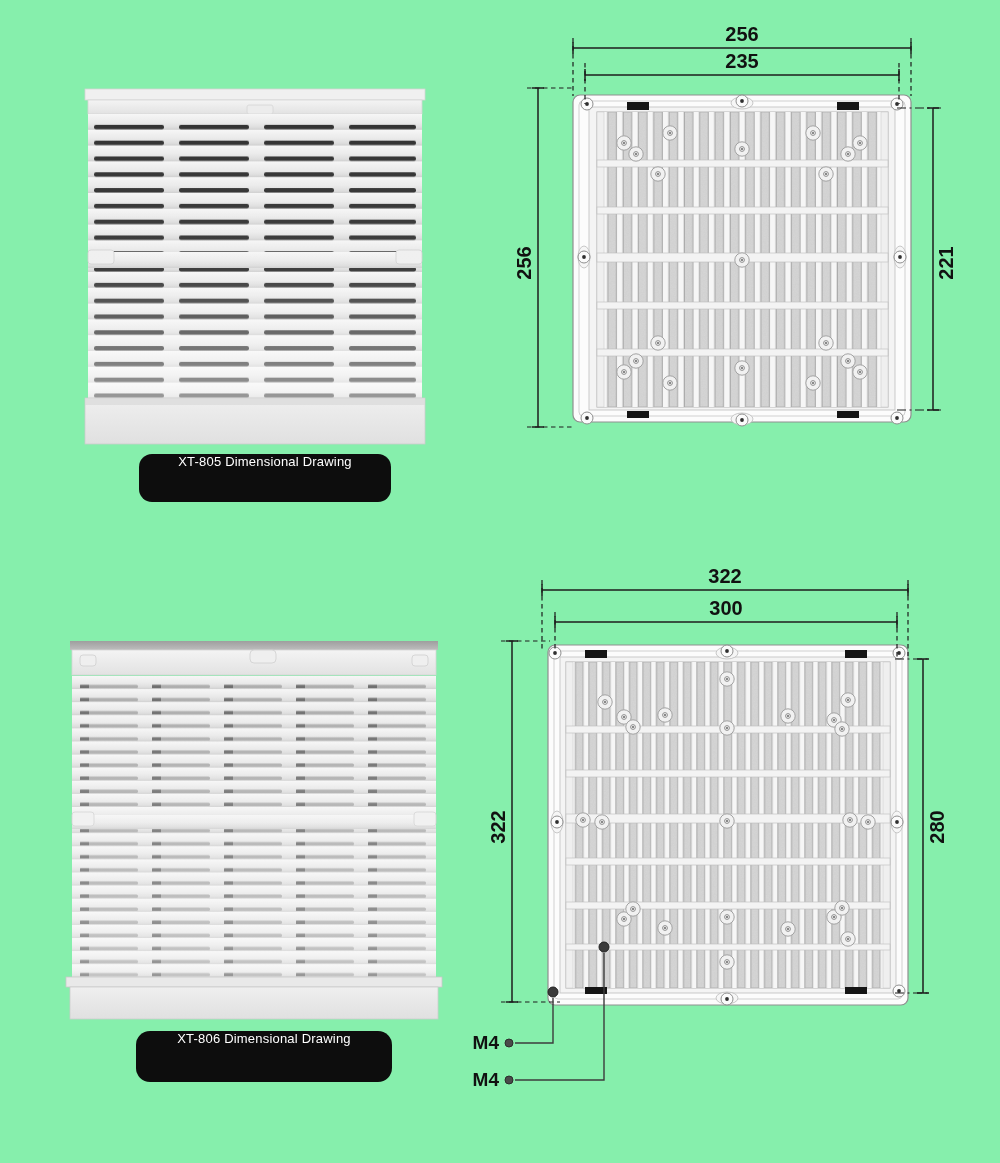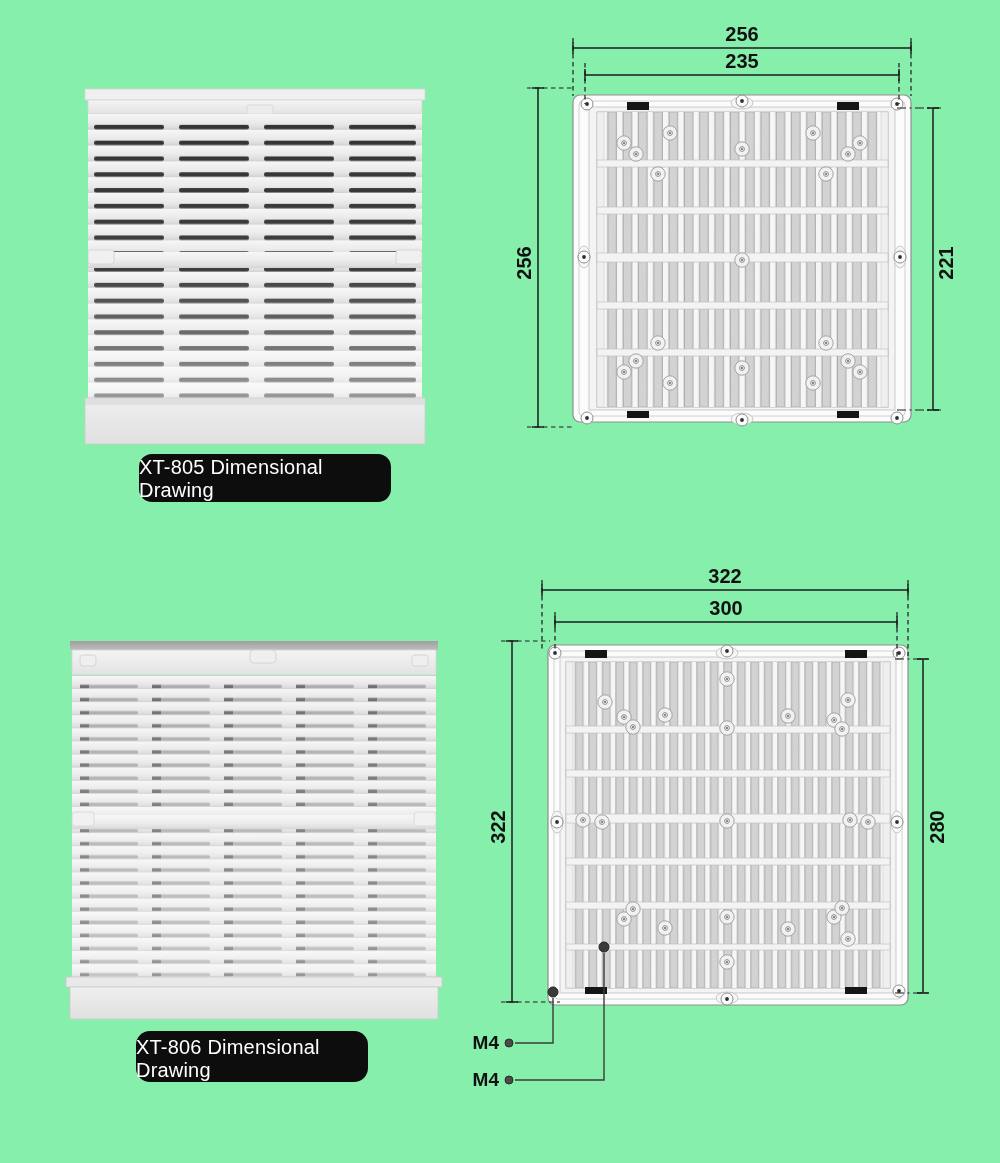--- a/index.html
+++ b/index.html
@@ -1,21 +1,21 @@
 <!DOCTYPE html>
 <html><head>
 <meta charset="utf-8">
 <style>
   html,body{margin:0;padding:0;background:#ffffff;}
   .canvas{position:relative;width:1000px;height:1163px;background:#86efac;overflow:hidden;
           font-family:"Liberation Sans",sans-serif;}
   .scene{position:absolute;left:0;top:0;}
   .pill{position:absolute;background:#0d0d0d;color:#ffffff;border-radius:13px;
-        display:flex;align-items:flex-end;justify-content:center;
-        font-size:20px;letter-spacing:.2px;font-weight:400;}
+        display:flex;align-items:flex-start;justify-content:center;
+        font-size:13px;letter-spacing:.2px;font-weight:400;}
   
   .dimline{stroke:#1c1c1c;stroke-width:1.5;fill:none;}
   .tick{stroke:#1c1c1c;stroke-width:1.5;}
   .ext{stroke:#1c1c1c;stroke-width:1.2;fill:none;stroke-dasharray:4.5 3.5;}
   .extdd{stroke:#1c1c1c;stroke-width:1.2;fill:none;stroke-dasharray:9 3.5 2 3.5;}
   .dimtext{font-family:"Liberation Sans",sans-serif;font-size:20px;font-weight:bold;fill:#111111;}
   .m4text{font-family:"Liberation Sans",sans-serif;font-size:19px;font-weight:bold;fill:#111111;}
   .frame-outer{fill:#fcfcfc;stroke:#8f8f8f;stroke-width:1.2;}
   .frame-rim{fill:none;stroke:#d0d0d0;stroke-width:1;}
   .frame-inner{fill:#f4f4f4;stroke:#c9c9c9;stroke-width:1;}
@@ -330,17 +330,17 @@
       <circle cx="604" cy="947" r="5" class="holedark"></circle>
       <circle cx="509" cy="1080" r="4" class="mdot"></circle>
       <text x="499" y="1086" text-anchor="end" class="m4text">M4</text>
     </g>
   </g>
 </svg>
 
 <div class="pill" style="left:139px;top:454px;width:252px;height:48px;">
   <span>XT-805 Dimensional Drawing</span>
 </div>
-<div class="pill" style="left:136px;top:1031px;width:232px;height:51px;border-radius:14px;">
+<div class="pill" style="left:136px;top:1031px;width:256px;height:51px;border-radius:14px;">
   <span>XT-806 Dimensional Drawing</span>
 </div>
 
 </div>
 
 </body></html>

